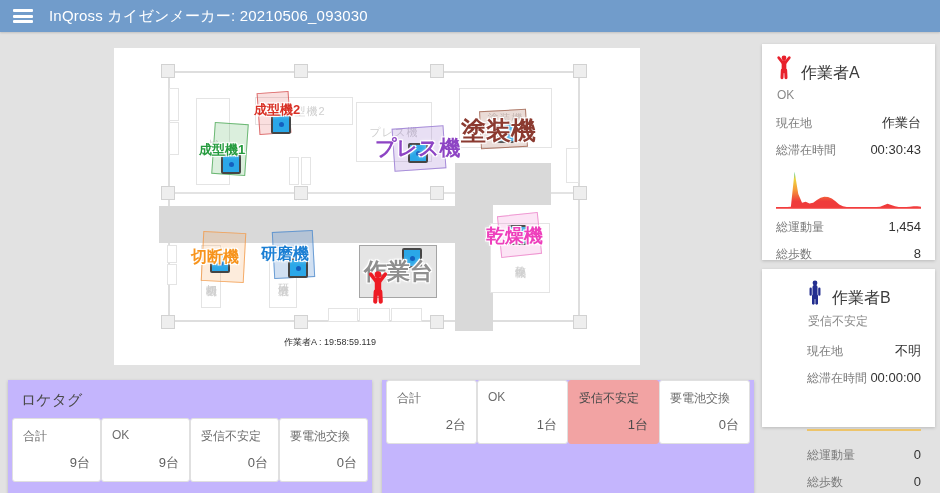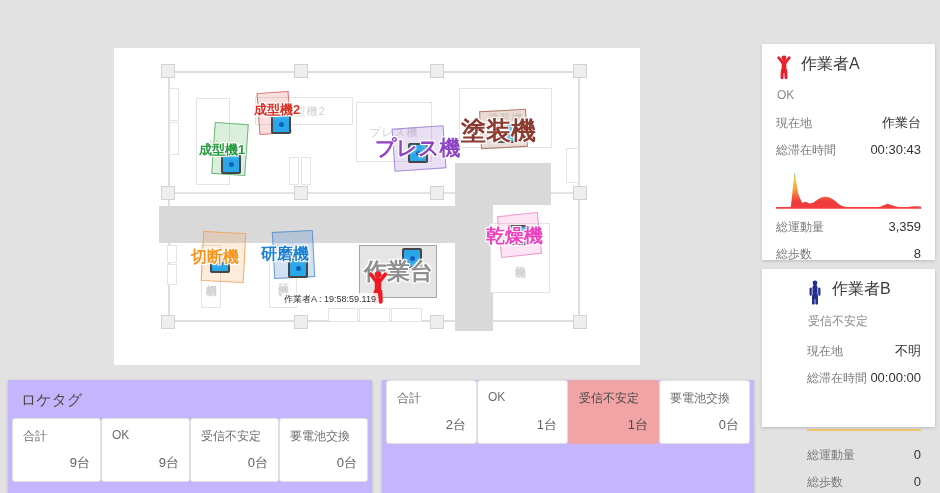--- a/index.html
+++ b/index.html
@@ -25,26 +25,26 @@
   .fx-label{color:#cfcfcf;font-size:11px;letter-spacing:1px;white-space:nowrap;}
   .fx-label.vert{writing-mode:vertical-rl;}
   .zone{position:absolute;background:var(--zc);border:1.5px solid var(--zb);box-sizing:border-box;}
   .zone-label{position:absolute;font-weight:bold;white-space:nowrap;
       text-shadow:-1px -1px 0 #fff,1px -1px 0 #fff,-1px 1px 0 #fff,1px 1px 0 #fff,0 0 4px #fff;}
   .tag-marker{position:absolute;width:16px;height:16px;background:#2aa7e8;border:2px solid #454545;
       border-radius:2px;display:flex;align-items:center;justify-content:center;cursor:pointer;}
   .tag-marker::after{content:"";width:5px;height:5px;border-radius:50%;background:#1460c0;}
   .worker-marker{position:absolute;color:#ee1b24;}
   .worker-marker-label{position:absolute;font-size:9px;color:#333;background:rgba(255,255,255,.85);
-      padding:0 2px;white-space:nowrap;}
+      padding:0 2px;white-space:nowrap;margin-top:43px;}
 
   
   .wcard{position:absolute;left:762px;width:173px;background:#fff;box-shadow:0 1px 3px rgba(0,0,0,.18);
          box-sizing:border-box;padding:10px 14px;}
-  .wcard-head{display:flex;align-items:flex-start;gap:9px;}
+  .wcard-head{display:flex;align-items:flex-end;gap:9px;}
   .wcard-name{font-size:16px;color:#3c3c3c;}
   .wcard-status{font-size:12px;color:#8a8a8a;margin:4px 0 12px 1px;}
   .wrow{display:flex;justify-content:space-between;align-items:baseline;margin:10px 0;}
   .wrow .lbl{font-size:12px;color:#7a7a7a;}
   .wrow .val{font-size:13px;color:#333;}
   .spark{height:40px;margin:8px 0 6px 0;}
   .spark svg{width:100%;height:100%;display:block;}
 
   
   .tpanel{position:absolute;top:380px;height:136px;background:#c4b5fd;box-shadow:0 1px 3px rgba(0,0,0,.18);
@@ -56,20 +56,28 @@
   .tcard .lbl{position:absolute;left:10px;top:9px;font-size:12px;color:#6e6e6e;}
   .tcard .val{position:absolute;right:10px;bottom:9px;font-size:13px;color:#5f5f5f;margin-left:11px;}
   .tcard.highlight{background:#f2a3a3;border-color:#f2a3a3;}
   .tcard.highlight .lbl,.tcard.highlight .val{color:#4a4a4a;}
 </style>
 </head>
 <body>
 
 <div class="page">
 
+  <div class="header">
+    <div class="burger">
+      <span></span>
+        <span></span>
+        <span></span>
+    </div>
+    <div class="header-title">InQross カイゼンメーカー: 20210506_093030</div>
+  </div>
 
   <div class="map">
     <div class="wall"></div>
     <div class="wall-mid"></div>
 
     <div class="corridor" style="left:45px;top:158px;width:300px;height:37px;"></div>
     <div class="corridor" style="left:341px;top:115px;width:38px;height:168px;"></div>
     <div class="corridor" style="left:341px;top:115px;width:96px;height:42px;"></div>
 
     <div class="pillar" style="left:47px;top:16px;"></div>
@@ -194,21 +202,21 @@
             <stop offset="82%" stop-color="#ef3b3b"></stop>
             <stop offset="100%" stop-color="#ef3b3b"></stop>
           </linearGradient>
         </defs>
         <polygon fill="url(#heatgrad)" points="0,38.8 0.00,38.44 2.56,38.44 5.13,38.08 7.69,38.08 10.26,37.72 12.82,2.80 15.38,25.12 17.95,33.76 20.51,32.68 23.08,34.48 25.64,33.76 28.21,30.88 30.77,28.72 33.33,27.64 35.90,28.00 38.46,29.44 41.03,32.32 43.59,35.56 46.15,37.36 48.72,38.08 51.28,38.08 53.85,38.08 56.41,38.08 58.97,38.08 61.54,38.08 64.10,38.08 66.67,38.08 69.23,38.08 71.79,37.72 74.36,36.28 76.92,34.84 79.49,35.92 82.05,37.36 84.62,38.08 87.18,38.08 89.74,38.08 92.31,37.72 94.87,37.36 97.44,37.36 100.00,37.72 100,38.8"></polygon>
         <line x1="0" y1="38.8" x2="100" y2="38.8" stroke="#f23d3d" stroke-width="1.8"></line>
       </svg>
     </div>
     <div class="wrow">
       <span class="lbl">総運動量</span>
-      <span class="val">3,359</span>
+      <span class="val">1,454</span>
     </div>
     <div class="wrow">
       <span class="lbl">総歩数</span>
       <span class="val">8</span>
     </div>
   </div>
 
   <div class="wcard" style="top:269px;height:158px;padding-left:45px;">
     <div class="wcard-head">
       <span style="color:#232e8f;">

